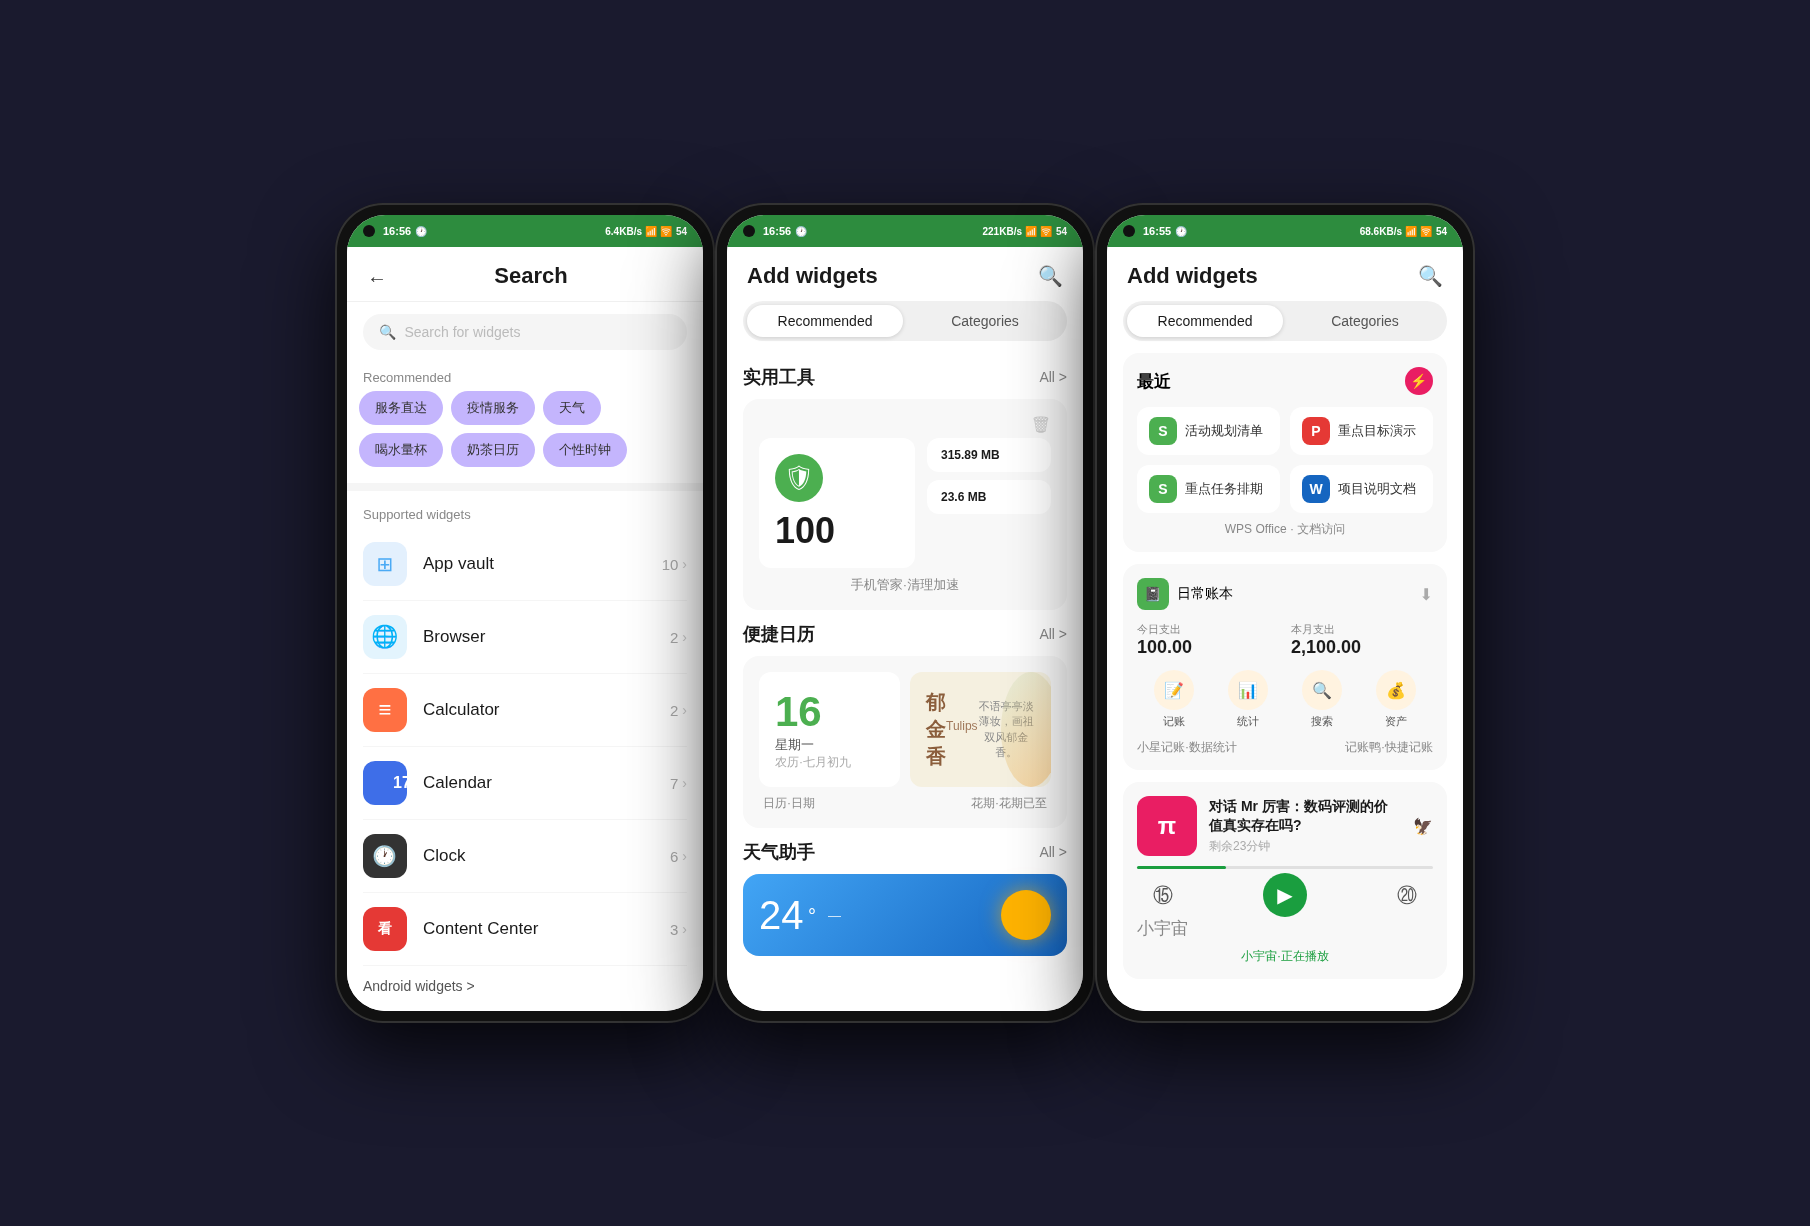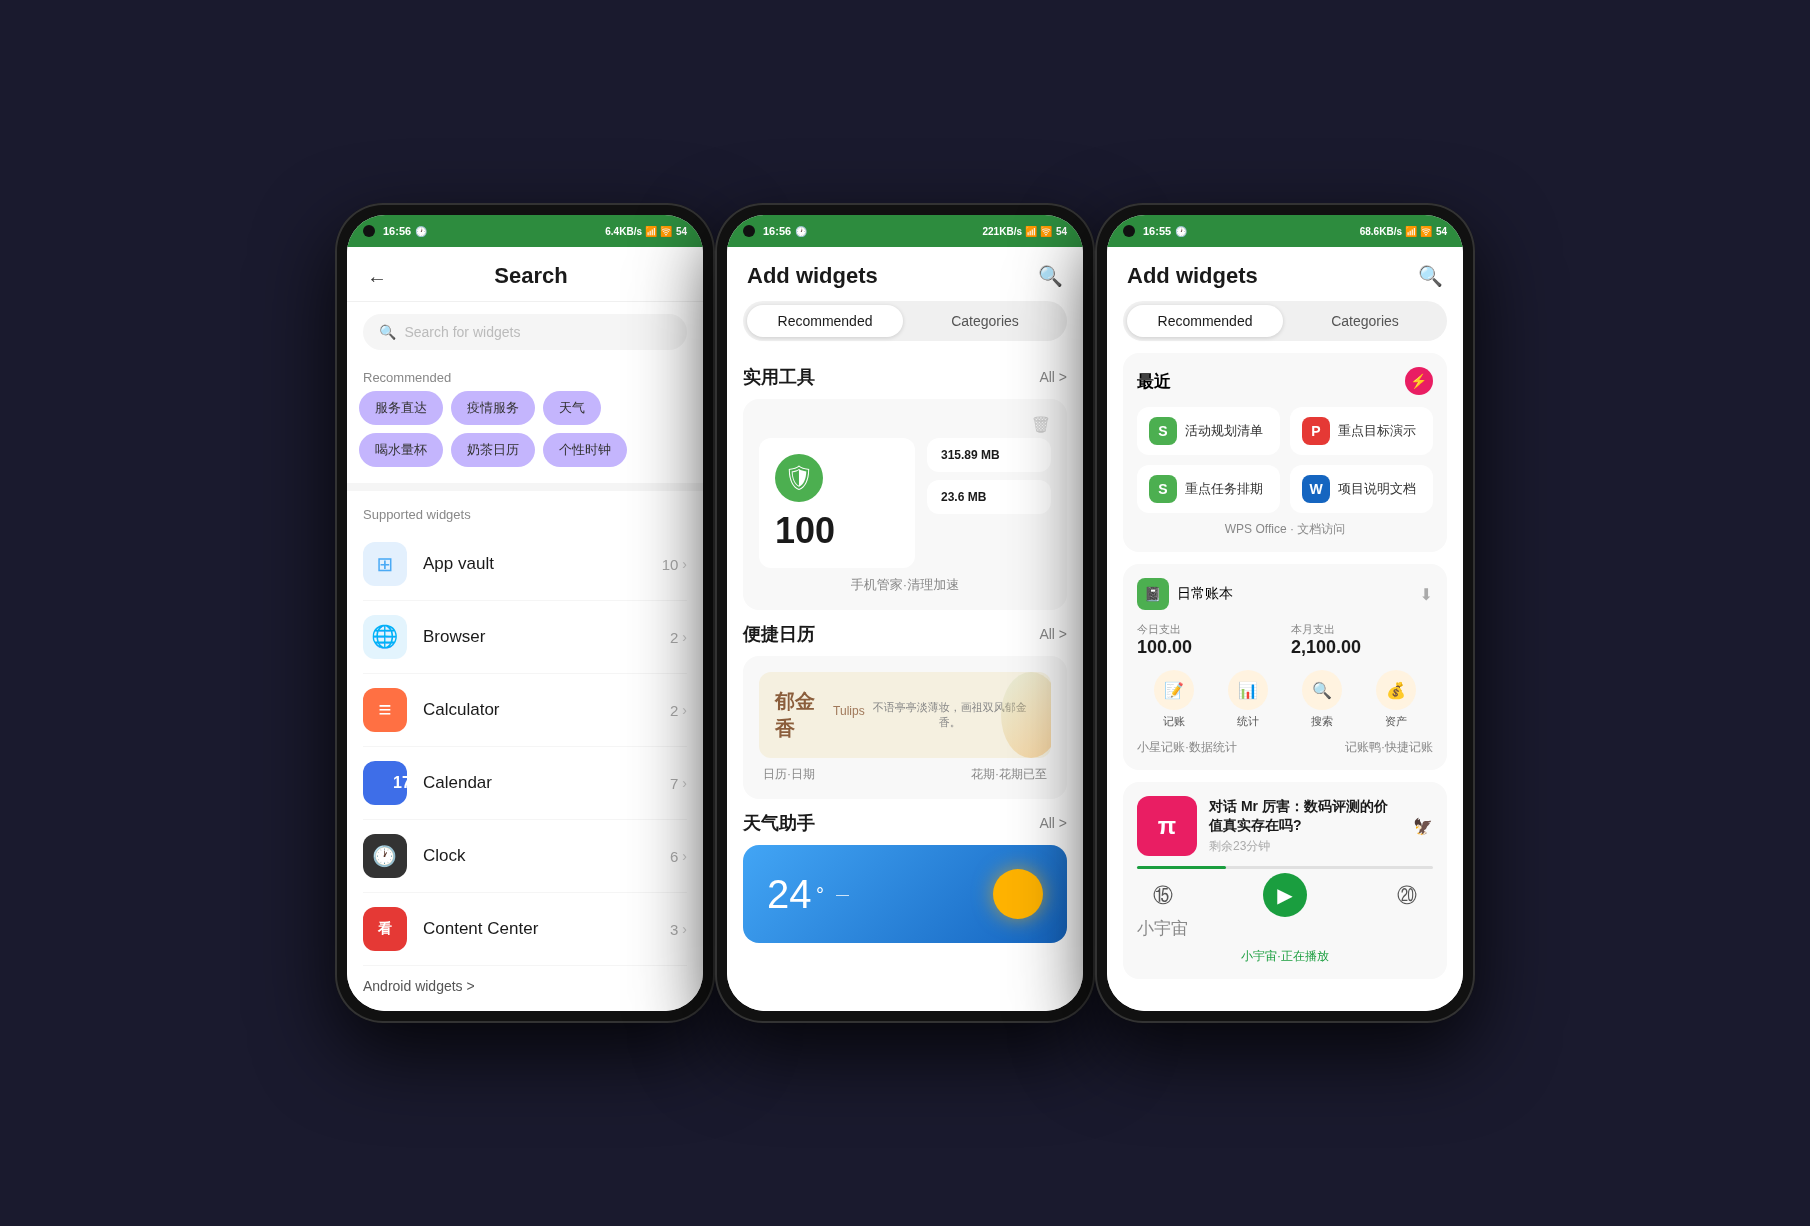--- a/index.html
+++ b/index.html
@@ -272,21 +272,21 @@
       width: 60px;
       background: linear-gradient(135deg, #c8e6c9, #ff8f00);
       opacity: 0.3;
       border-radius: 50%;
     }
 
     
     .weather-card {
       background: linear-gradient(135deg, #42a5f5, #1565c0);
       border-radius: 16px;
-      padding: 24px;
+      padding: 16px;
       display: flex;
       align-items: center;
       gap: 12px;
       color: white;
       margin-bottom: 8px;
     }
     .weather-temp { font-size: 40px; font-weight: 300; }
     .weather-degree { font-size: 20px; vertical-align: super; }
     .weather-info { flex: 1; }
     .weather-desc { font-size: 13px; opacity: 0.85; }
@@ -603,20 +603,25 @@
             <div class="cleaner-label">手机管家·清理加速</div>
           </div>
 
           <div class="category-header">
             <span class="category-title">便捷日历</span>
             <span class="category-all">All &gt;</span>
           </div>
 
           <div class="widget-card">
             <div class="calendar-cards">
+              <div class="cal-card-1">
+                <div class="cal-day-num">16</div>
+                <div class="cal-day-name">星期一</div>
+                <div class="cal-lunar">农历·七月初九</div>
+              </div>
               <div class="cal-card-2">
                 <div class="flower-bg"></div>
                 <div class="cal-flower-title">郁金香</div>
                 <div class="cal-flower-sub">Tulips</div>
                 <div class="cal-flower-desc">不语亭亭淡薄妆，画祖双风郁金香。</div>
               </div>
             </div>
             <div style="display:flex; justify-content:space-between; font-size:12px; color:#888; margin-top:8px; padding:0 4px;">
               <span>日历·日期</span>
               <span>花期·花期已至</span>

